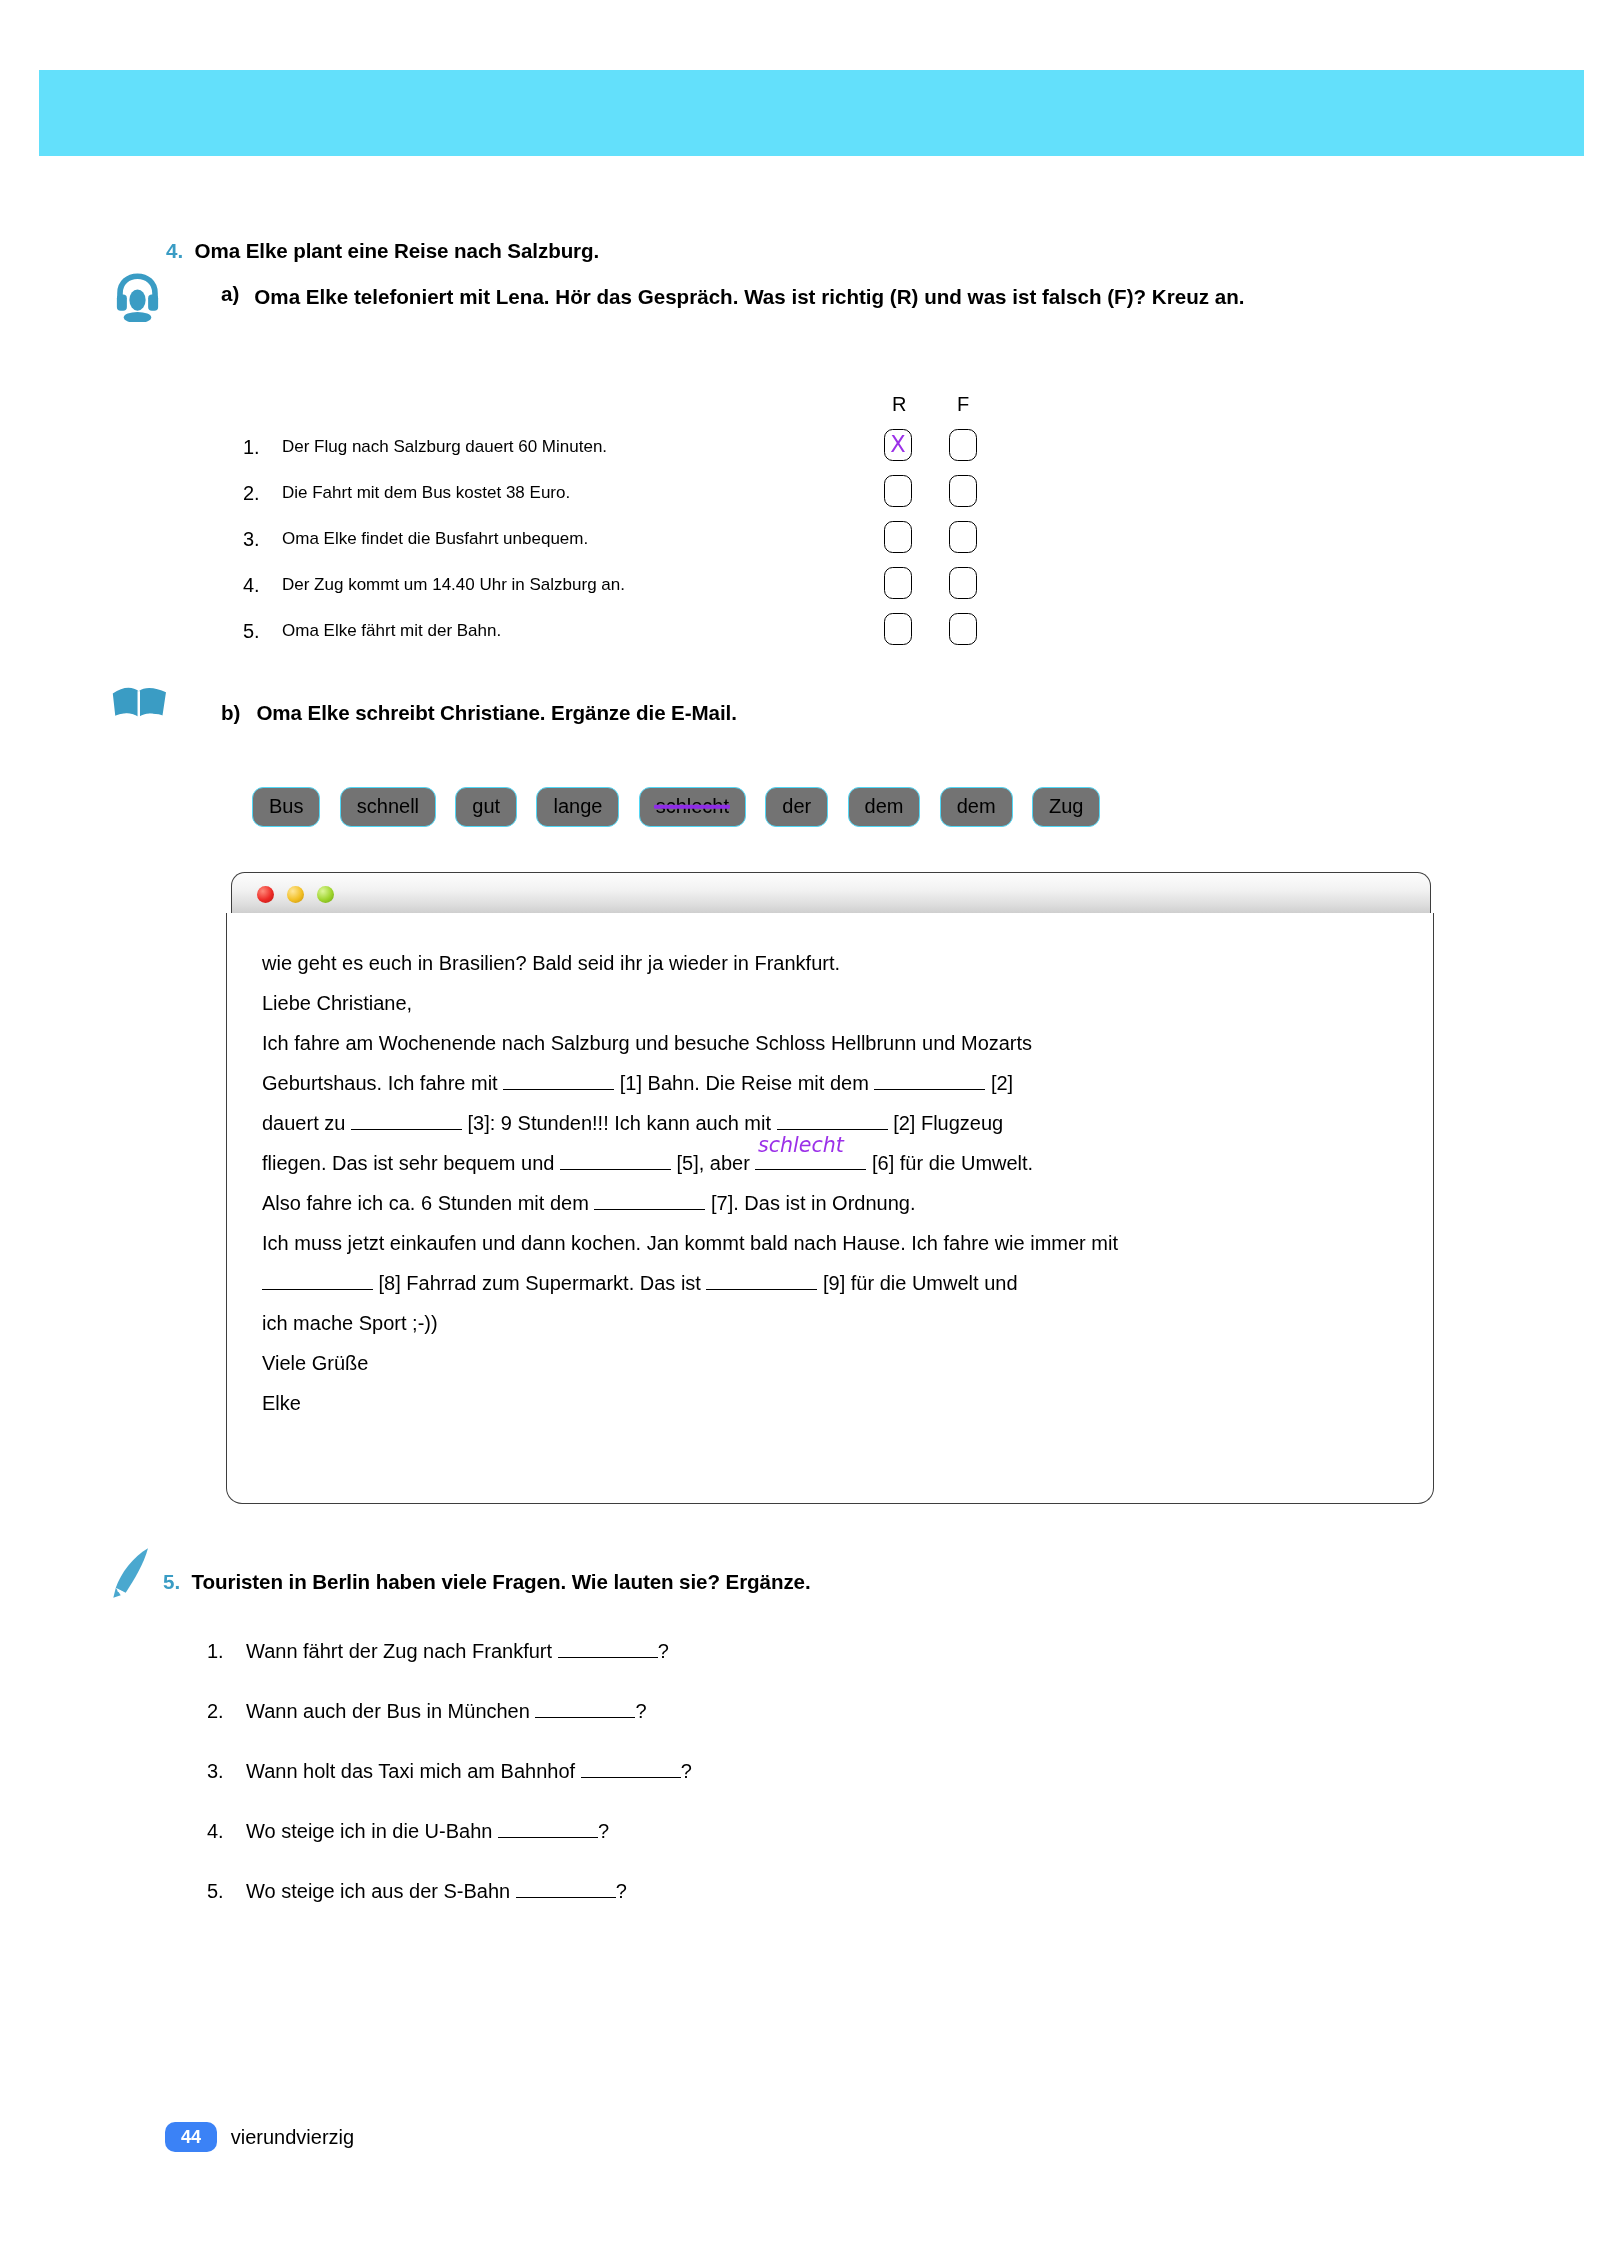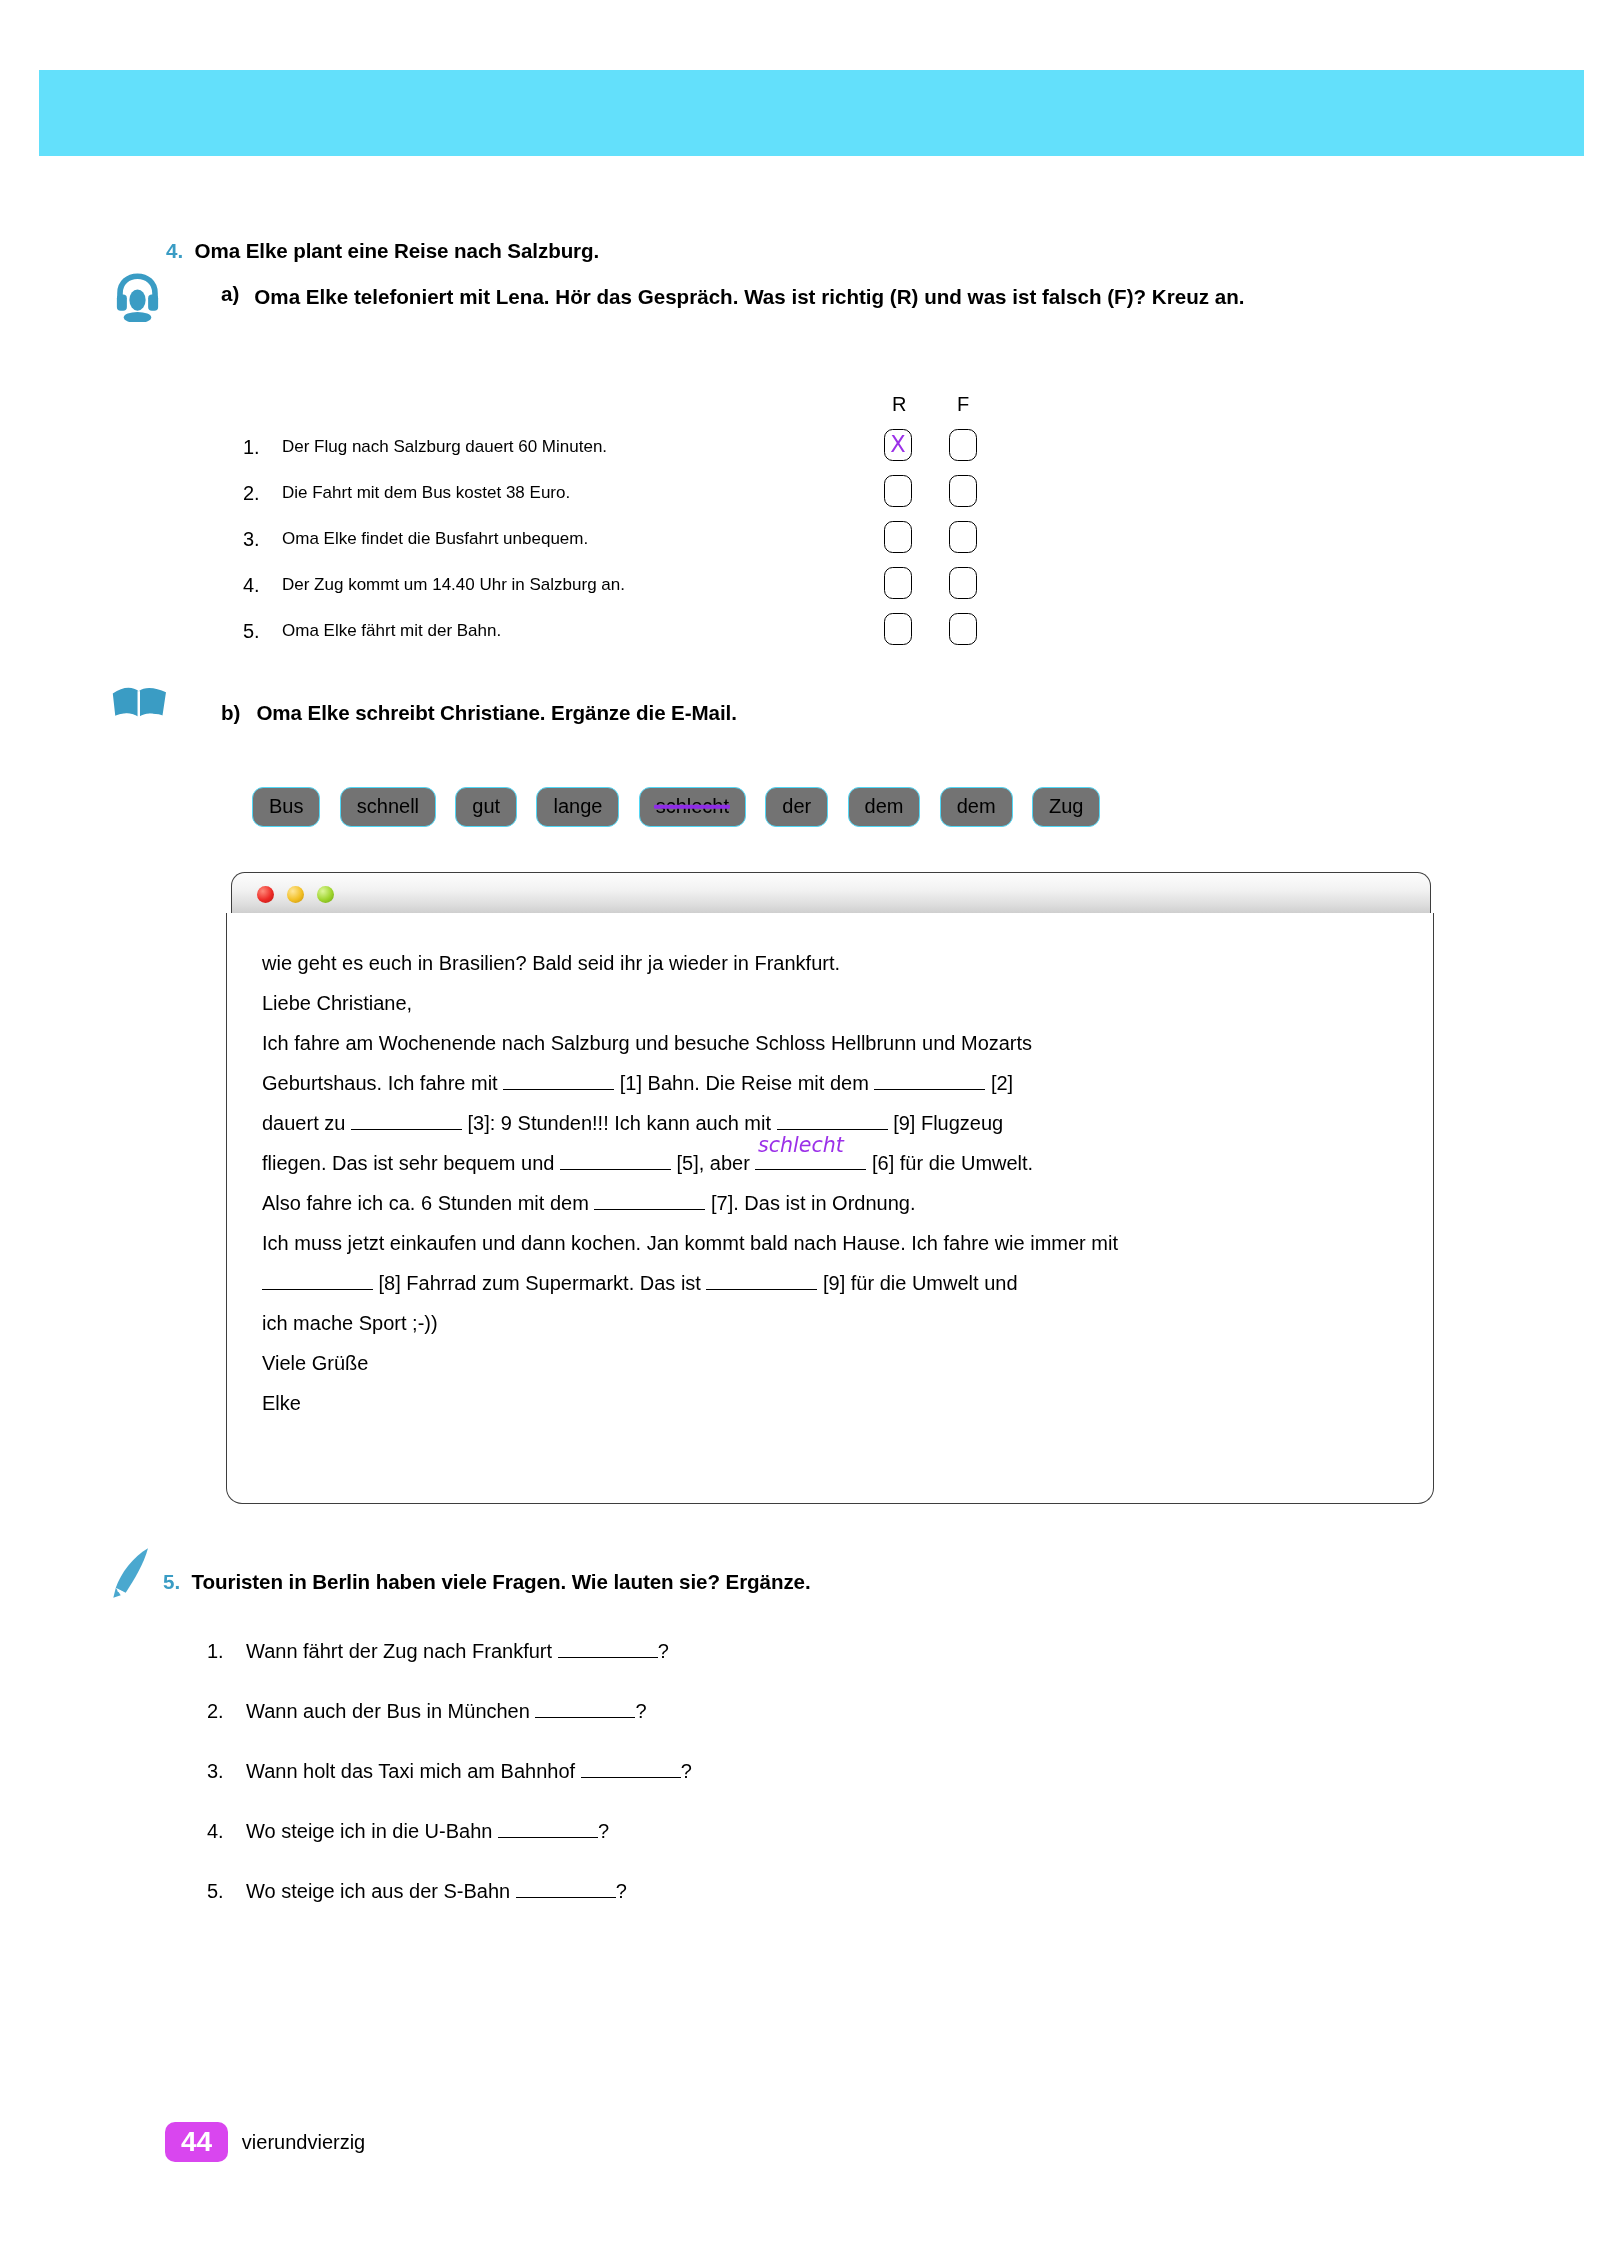--- a/index.html
+++ b/index.html
@@ -308,24 +308,24 @@
   
   .footer {
     position: absolute;
     left: 165px;
     top: 2122px;
     display: flex;
     align-items: center;
     gap: 13.7px;
   }
   .page-badge {
-    background: #d946ef;
+    background: #3b82f6;
     color: #fff;
     font-weight: bold;
-    font-size: 28px;
+    font-size: 18px;
     border-radius: 10px;
     padding: 5.6px 16px 6.9px;
     line-height: 1;
   }
   .page-word {
     font-size: 20px;
   }
 </style>
 </head>
 <body>
@@ -460,21 +460,21 @@
 
       <div class="ln">
         <span>Ich fahre am Wochenende nach Salzburg und besuche Schloss Hellbrunn und Mozarts</span>
       </div>
 
       <div class="ln">
         <span>Geburtshaus. Ich fahre mit </span><span class="blank w-long"></span><span> [1] Bahn. Die Reise mit dem </span><span class="blank w-long"></span><span> [2]</span>
       </div>
 
       <div class="ln">
-        <span>dauert zu </span><span class="blank w-long"></span><span> [3]: 9 Stunden!!! Ich kann auch mit </span><span class="blank w-long"></span><span> [9] Flugzeug</span>
+        <span>dauert zu </span><span class="blank w-long"></span><span> [3]: 9 Stunden!!! Ich kann auch mit </span><span class="blank w-long"></span><span> [2] Flugzeug</span>
       </div>
 
       <div class="ln">
         <span>fliegen. Das ist sehr bequem und </span><span class="blank w-long"></span><span> [5], aber </span><span class="blank w-long"><span class="hand">schlecht</span></span><span> [6] für die Umwelt.</span>
       </div>
 
       <div class="ln">
         <span>Also fahre ich ca. 6 Stunden mit dem </span><span class="blank w-long"></span><span> [7]. Das ist in Ordnung.</span>
       </div>
 

